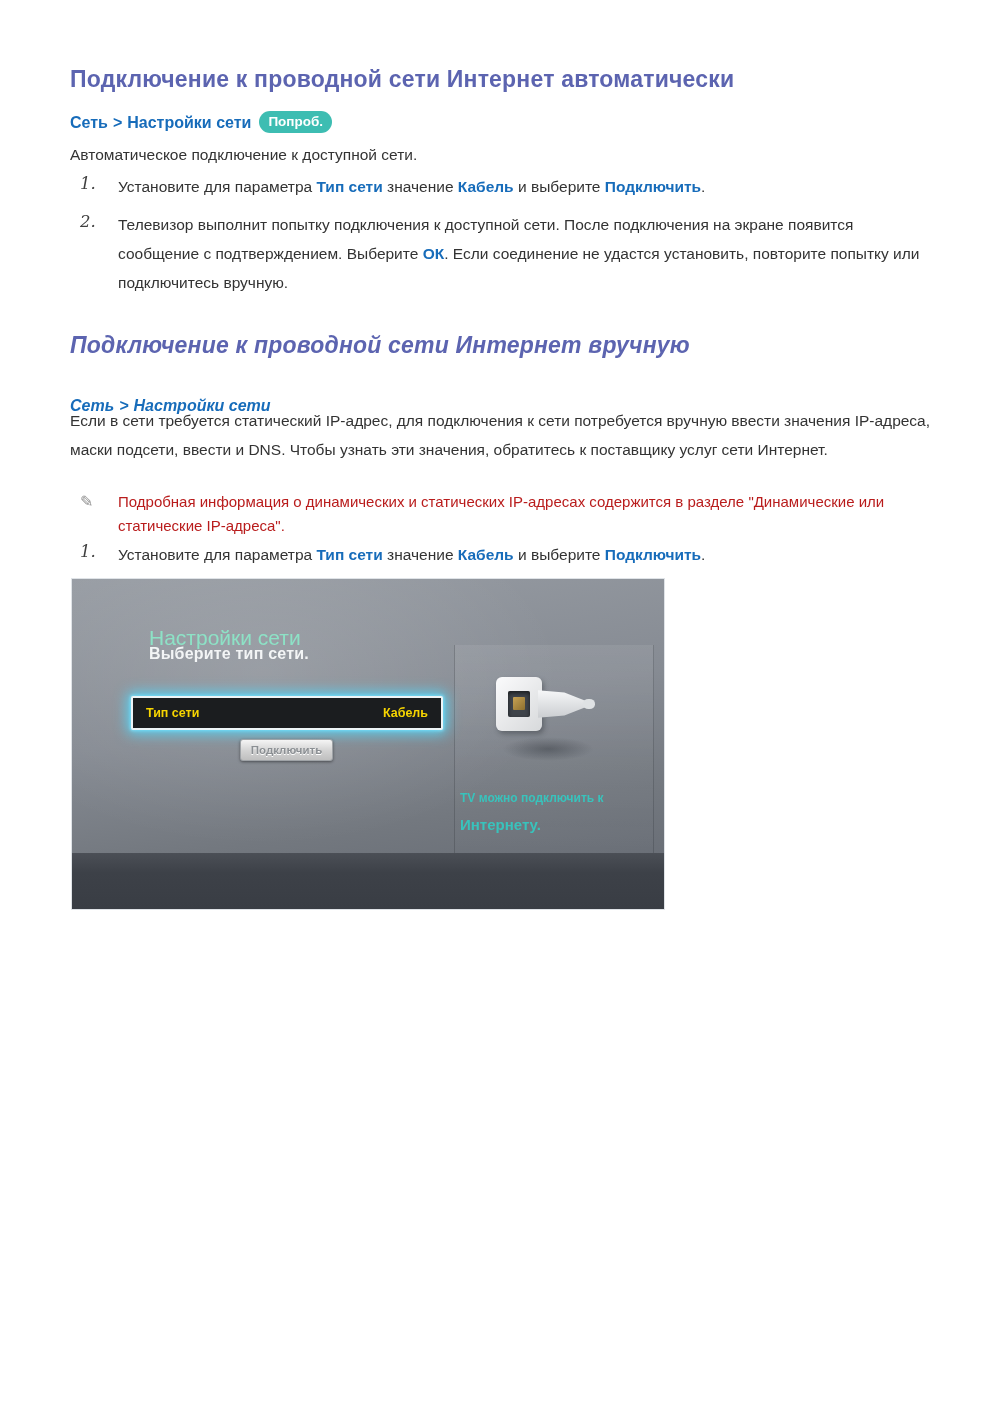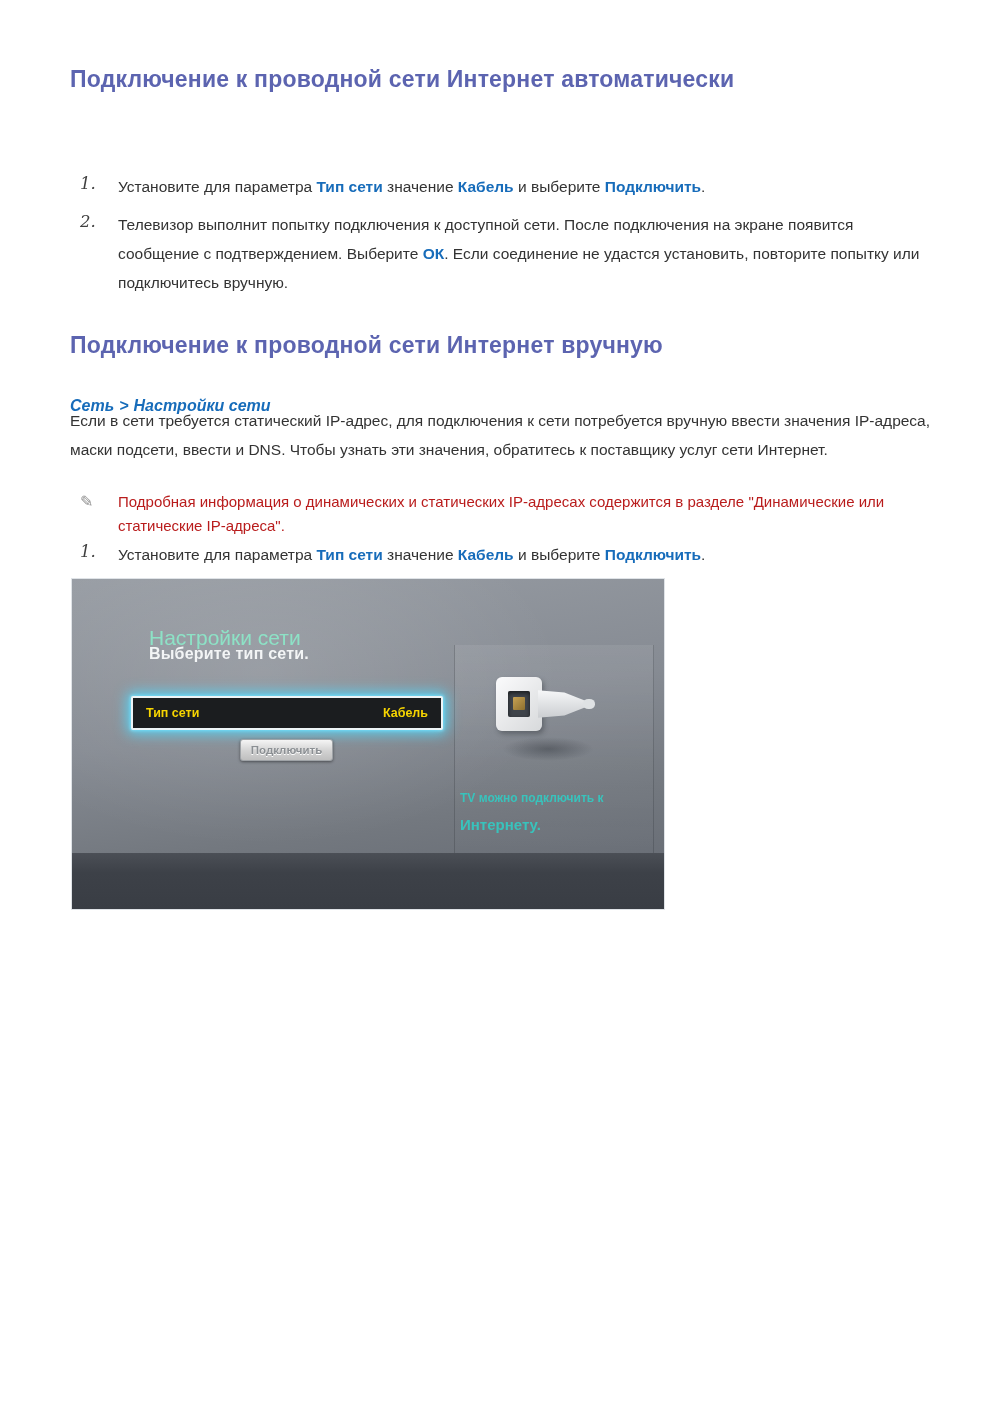--- a/index.html
+++ b/index.html
@@ -1,21 +1,21 @@
 <!DOCTYPE html>
 <html><head>
 <meta charset="utf-8">
 <style>
   html,body{margin:0;padding:0;background:#ffffff;}
   .page{position:relative;width:1000px;height:1258px;background:#ffffff;
         font-family:"Liberation Sans",sans-serif;color:#333333;overflow:hidden;}
 
   
   .h1{position:absolute;left:70px;margin:0;font-size:23px;font-weight:bold;color:#5c64b0;letter-spacing:.2px;}
-  #h1-1{top:66px;} #h1-2{top:332px;}
+  #h1-1{top:66px;} #h1-2{top:332px;font-style:italic;}
   .crumb{position:absolute;left:70px;font-size:16px;font-weight:bold;color:#176cba;}
   #crumb1{top:111px;} #crumb2{top:397px;font-style:italic;}
   .crumb .sep{padding:0 5px;font-weight:bold;}
   .badge{display:inline-block;margin-left:8px;background:#3dbdb2;color:#ffffff;
          font-size:13.5px;font-weight:bold;padding:3px 9px 4px;border-radius:12px;vertical-align:2px;cursor:pointer;}
   .intro{position:absolute;left:70px;top:146px;font-size:15.5px;color:#333;}
 
   
   .step{position:absolute;left:80px;display:flex;}
   #step1-1{top:172px;} #step2-1{top:210px;} #step1-2{top:540px;}
@@ -73,21 +73,25 @@
              font-family:"DejaVu Serif",serif;font-style:italic;font-weight:bold;
              font-size:38px;color:#e11e14;opacity:.95;}
 </style>
 </head>
 <body>
 
 <div class="page">
 
   <h1 class="h1" id="h1-1">Подключение к проводной сети Интернет автоматически</h1>
 
+  <div class="crumb" id="crumb1">
+    <span>Сеть</span><span class="sep">&gt;</span><span>Настройки сети</span><span class="badge">Попроб.</span>
+  </div>
 
+  <div class="intro">Автоматическое подключение к доступной сети.</div>
 
   <div class="step" id="step1-1">
     <span class="num">1.</span>
     <div class="body">
       <span>Установите для параметра </span><span class="term">Тип сети</span><span> значение </span><span class="term">Кабель</span><span> и выберите </span><span class="term">Подключить</span><span>.</span>
     </div>
   </div>
 
   <div class="step" id="step2-1">
     <span class="num">2.</span>

